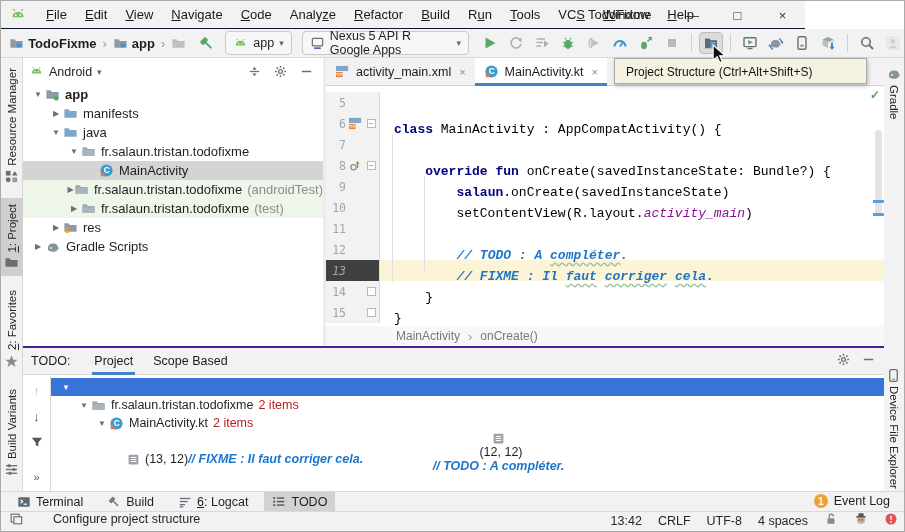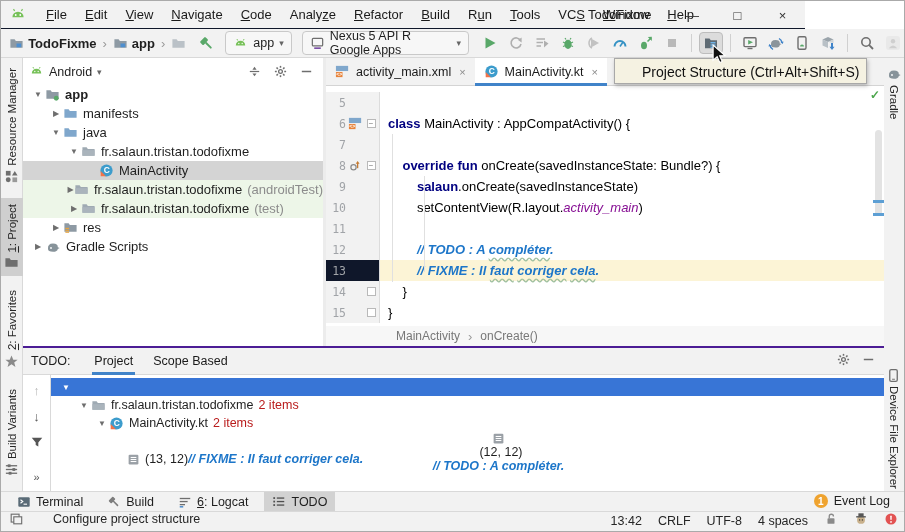--- a/index.html
+++ b/index.html
@@ -55,38 +55,38 @@
   #editor{position:absolute;left:325px;top:57px;width:558px;height:288px;background:#fff;}
   #tabbar{height:28px;background:#f2f2f2;border-bottom:1px solid #d4d4d4;display:flex;box-sizing:border-box;}
   .tab{display:flex;align-items:center;gap:6px;padding:0 9px;font-size:12.5px;position:relative;color:#1a1a1a;}
   .tab.active{background:#fff;}
   .tab.active:after{content:"";position:absolute;left:0;right:0;bottom:-1px;height:3px;background:#4083c9;}
   .tab .x{color:#8b8b8b;font-size:11px;margin-left:2px;}
   #code{position:relative;height:240px;overflow:hidden;background:#fff;}
   .cline{height:21px;display:flex;align-items:stretch;}
   .gut{width:54px;flex:0 0 54px;display:flex;align-items:center;background:#f2f2f2;border-right:1px solid #dcdcdc;box-sizing:border-box;}
   .cline.hl{background:#fcf4d6;}
-  .cline.hl .gut{background:#0f172a;}
+  .cline.hl .gut{background:#404040;font-style:italic;}
   .lnum{width:20px;text-align:right;font-family:"DejaVu Sans Mono",monospace;font-size:11.5px;color:#a1a4a8;}
   .gslot{width:18px;display:flex;justify-content:center;}
   .fslot{width:14px;display:flex;justify-content:center;}
   .fold{width:9px;height:9px;border:1px solid #b9b9b9;background:#fff;color:#777;font-size:8px;line-height:7px;text-align:center;box-sizing:border-box;}
-  .codetext{margin:0;padding:0 0 0 8px;font-family:Liberation Sans, sans-serif;font-size:13px;line-height:21px;color:#000;}
+  .codetext{margin:6px;padding:0 0 0 8px;font-family:Liberation Mono, monospace;font-size:13px;line-height:21px;color:#000;}
   .kw{color:#000080;font-weight:bold;}
   .fld{color:#871094;font-style:italic;}
   .todo{color:#1d76c9;font-weight:bold;font-style:italic;}
   .wavy{text-decoration:underline;text-decoration-style:wavy;text-decoration-color:#9ebf9e;text-underline-offset:3px;}
   .iguide{position:absolute;width:1px;background:#e0e0e0;}
   #stripe-check{position:absolute;top:2px;right:4px;color:#4ca64c;font-size:12px;font-weight:bold;}
   #sb-thumb{position:absolute;right:2px;top:44px;width:7px;height:86px;background:#e3e3e3;border-radius:4px;}
   .stripe-mark{position:absolute;right:0;width:11px;height:3px;background:#5d9fd4;}
   #ed-crumbs{height:20px;background:#f7f7f7;display:flex;align-items:center;padding-left:70px;font-size:12px;color:#787878;gap:6px;}
 
   
-  #tooltip{position:absolute;left:613px;top:57px;width:253px;height:26px;line-height:26px;background:#f5f2e2;border:1px solid #a8a8a8;box-shadow:1px 2px 4px rgba(0,0,0,.25);font-size:14px;color:#111;padding-left:27px;box-sizing:border-box;z-index:40;}
+  #tooltip{position:absolute;left:613px;top:57px;width:253px;height:26px;line-height:26px;background:#f5f2e2;border:1px solid #a8a8a8;box-shadow:1px 2px 4px rgba(0,0,0,.25);font-size:12px;color:#111;padding-left:11px;box-sizing:border-box;z-index:40;}
   #cursor{position:absolute;left:711px;top:43px;z-index:50;}
 
   
   #todo-panel{position:absolute;left:22px;top:345px;width:861px;height:145px;background:#fff;border-top:2px solid #4c1d95;box-sizing:border-box;}
   #tp-head{height:27px;background:#f2f2f2;border-bottom:1px solid #d9d9d9;display:flex;align-items:center;padding:0 8px;box-sizing:border-box;}
   #tp-label{font-size:12.5px;margin-right:14px;}
   .tp-tab{position:relative;height:27px;line-height:27px;padding:0 10px;font-size:12.5px;color:#1a1a1a;}
   .tp-tab.active:after{content:"";position:absolute;left:8px;right:8px;bottom:0;height:3px;background:#4083c9;}
   #tp-head .spacer{flex:1;}
   #tp-body{display:flex;height:117px;}

